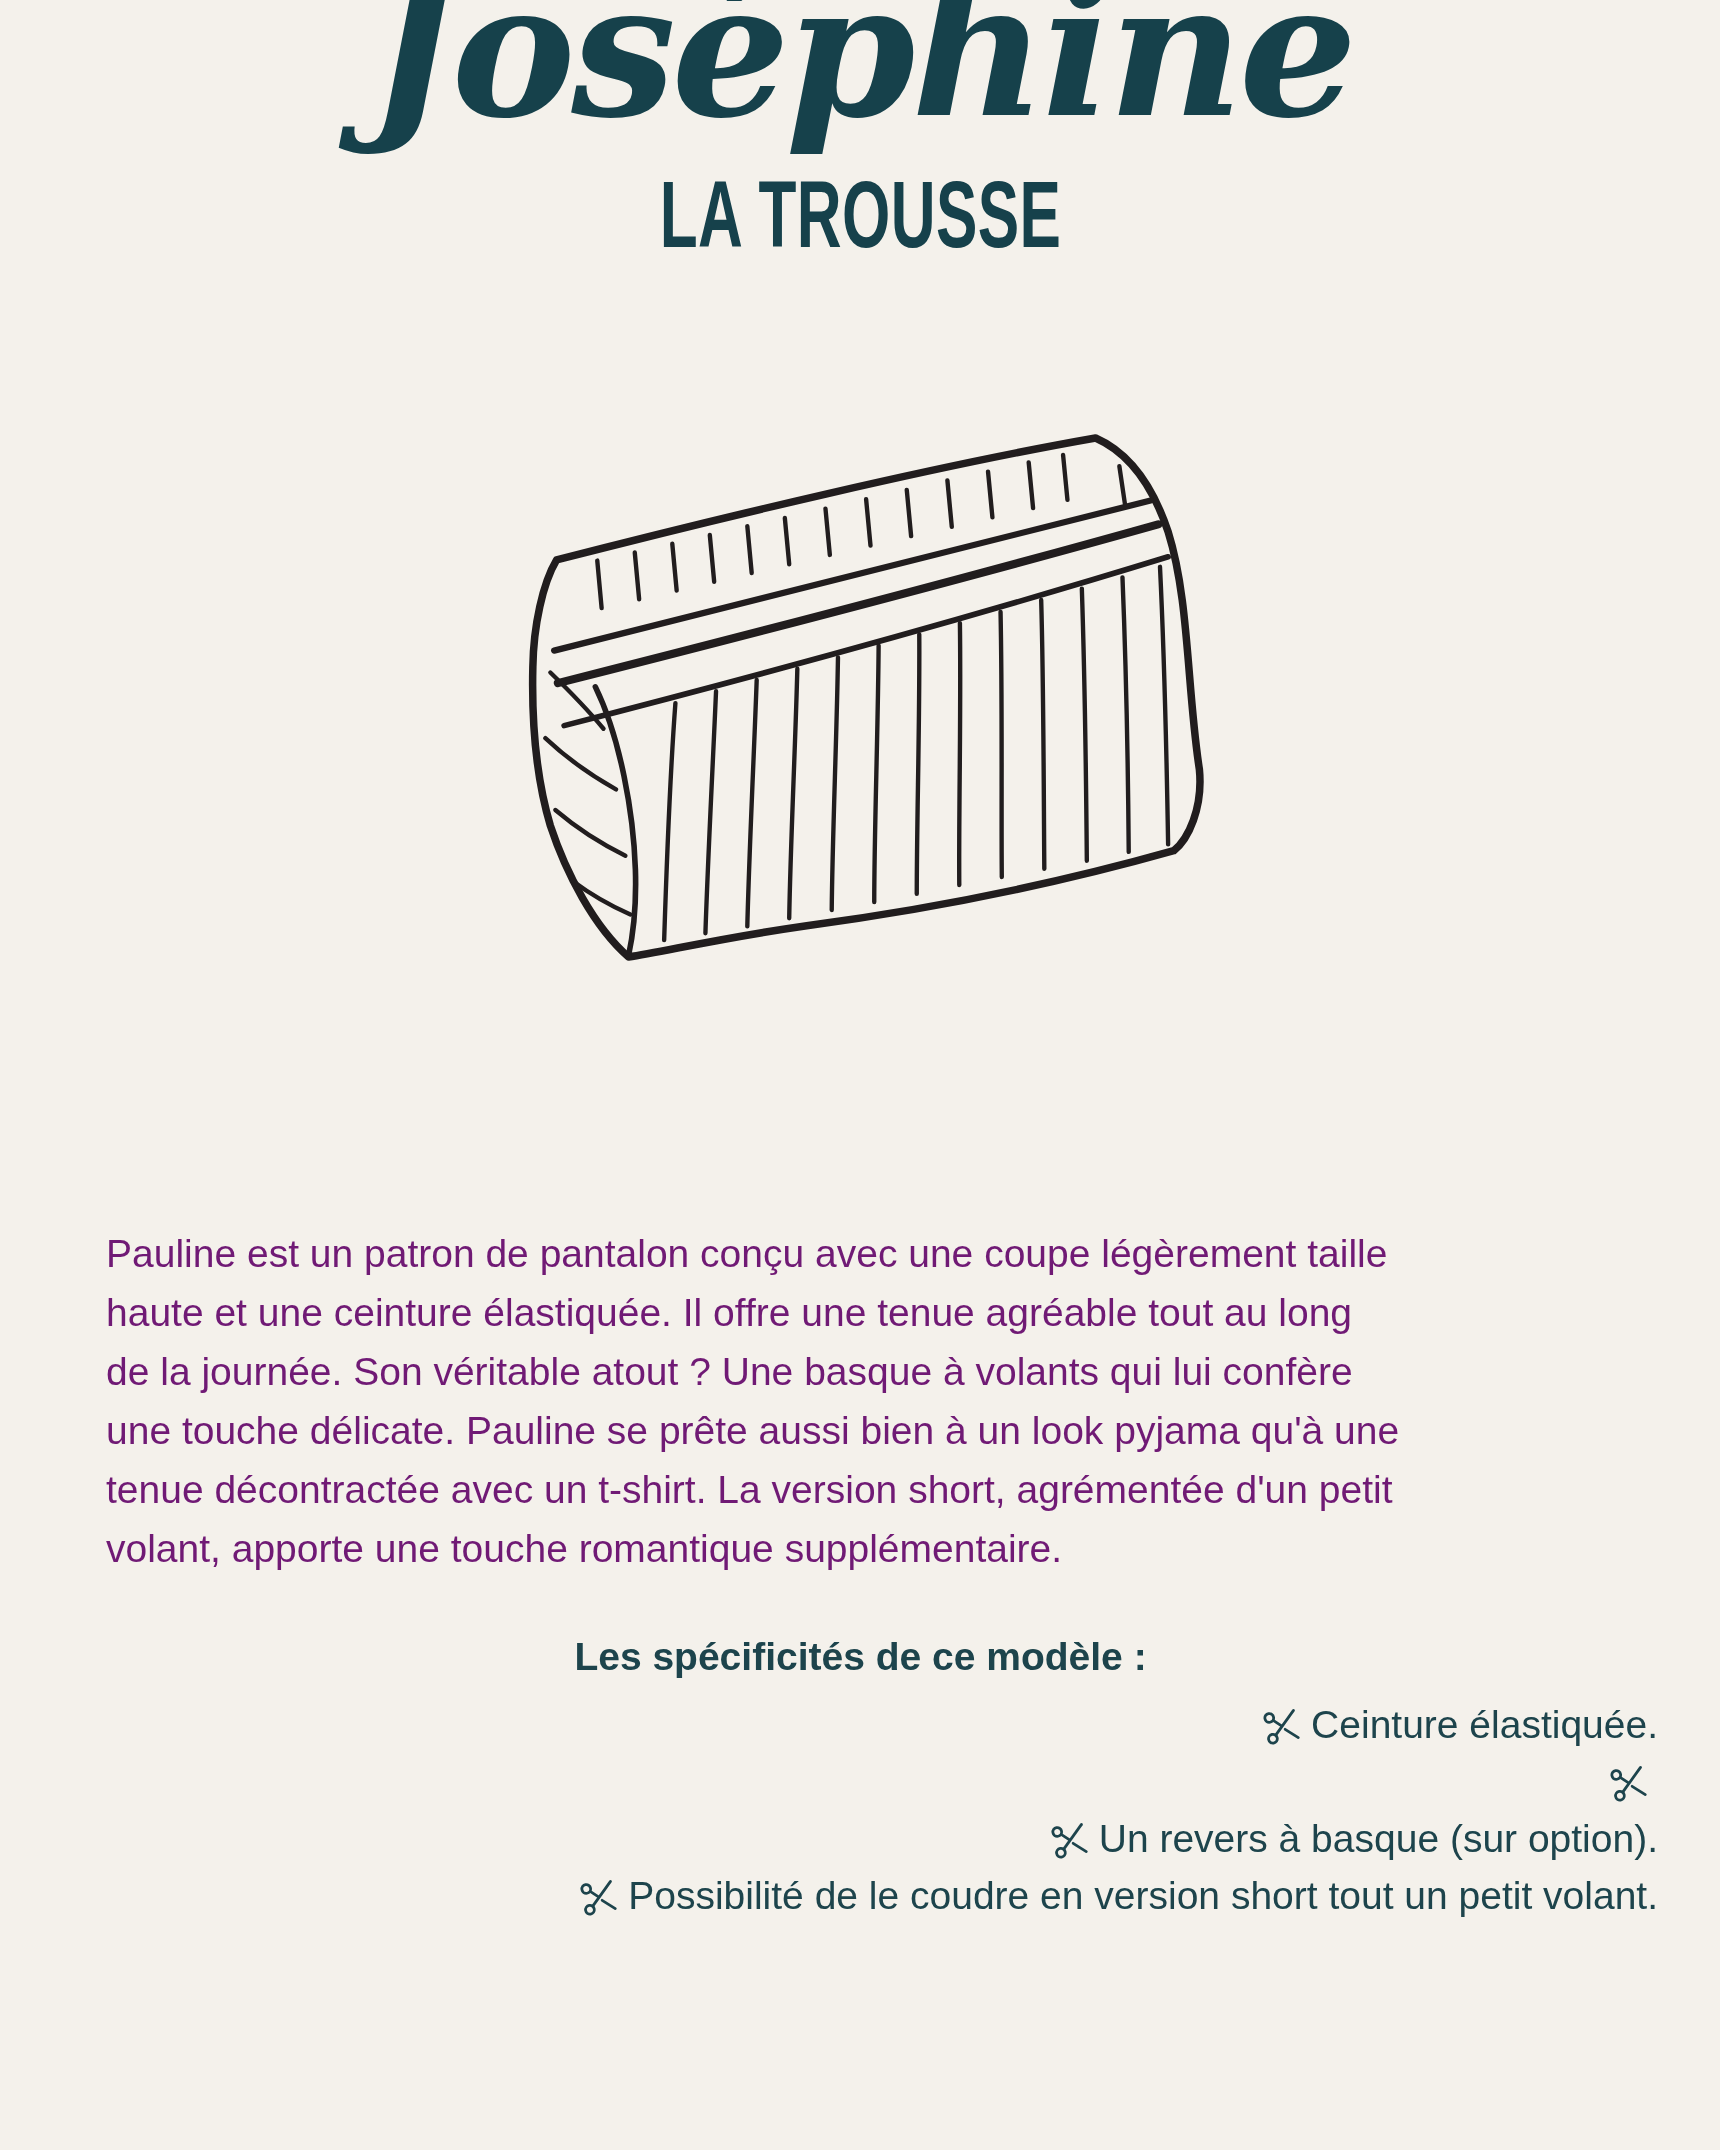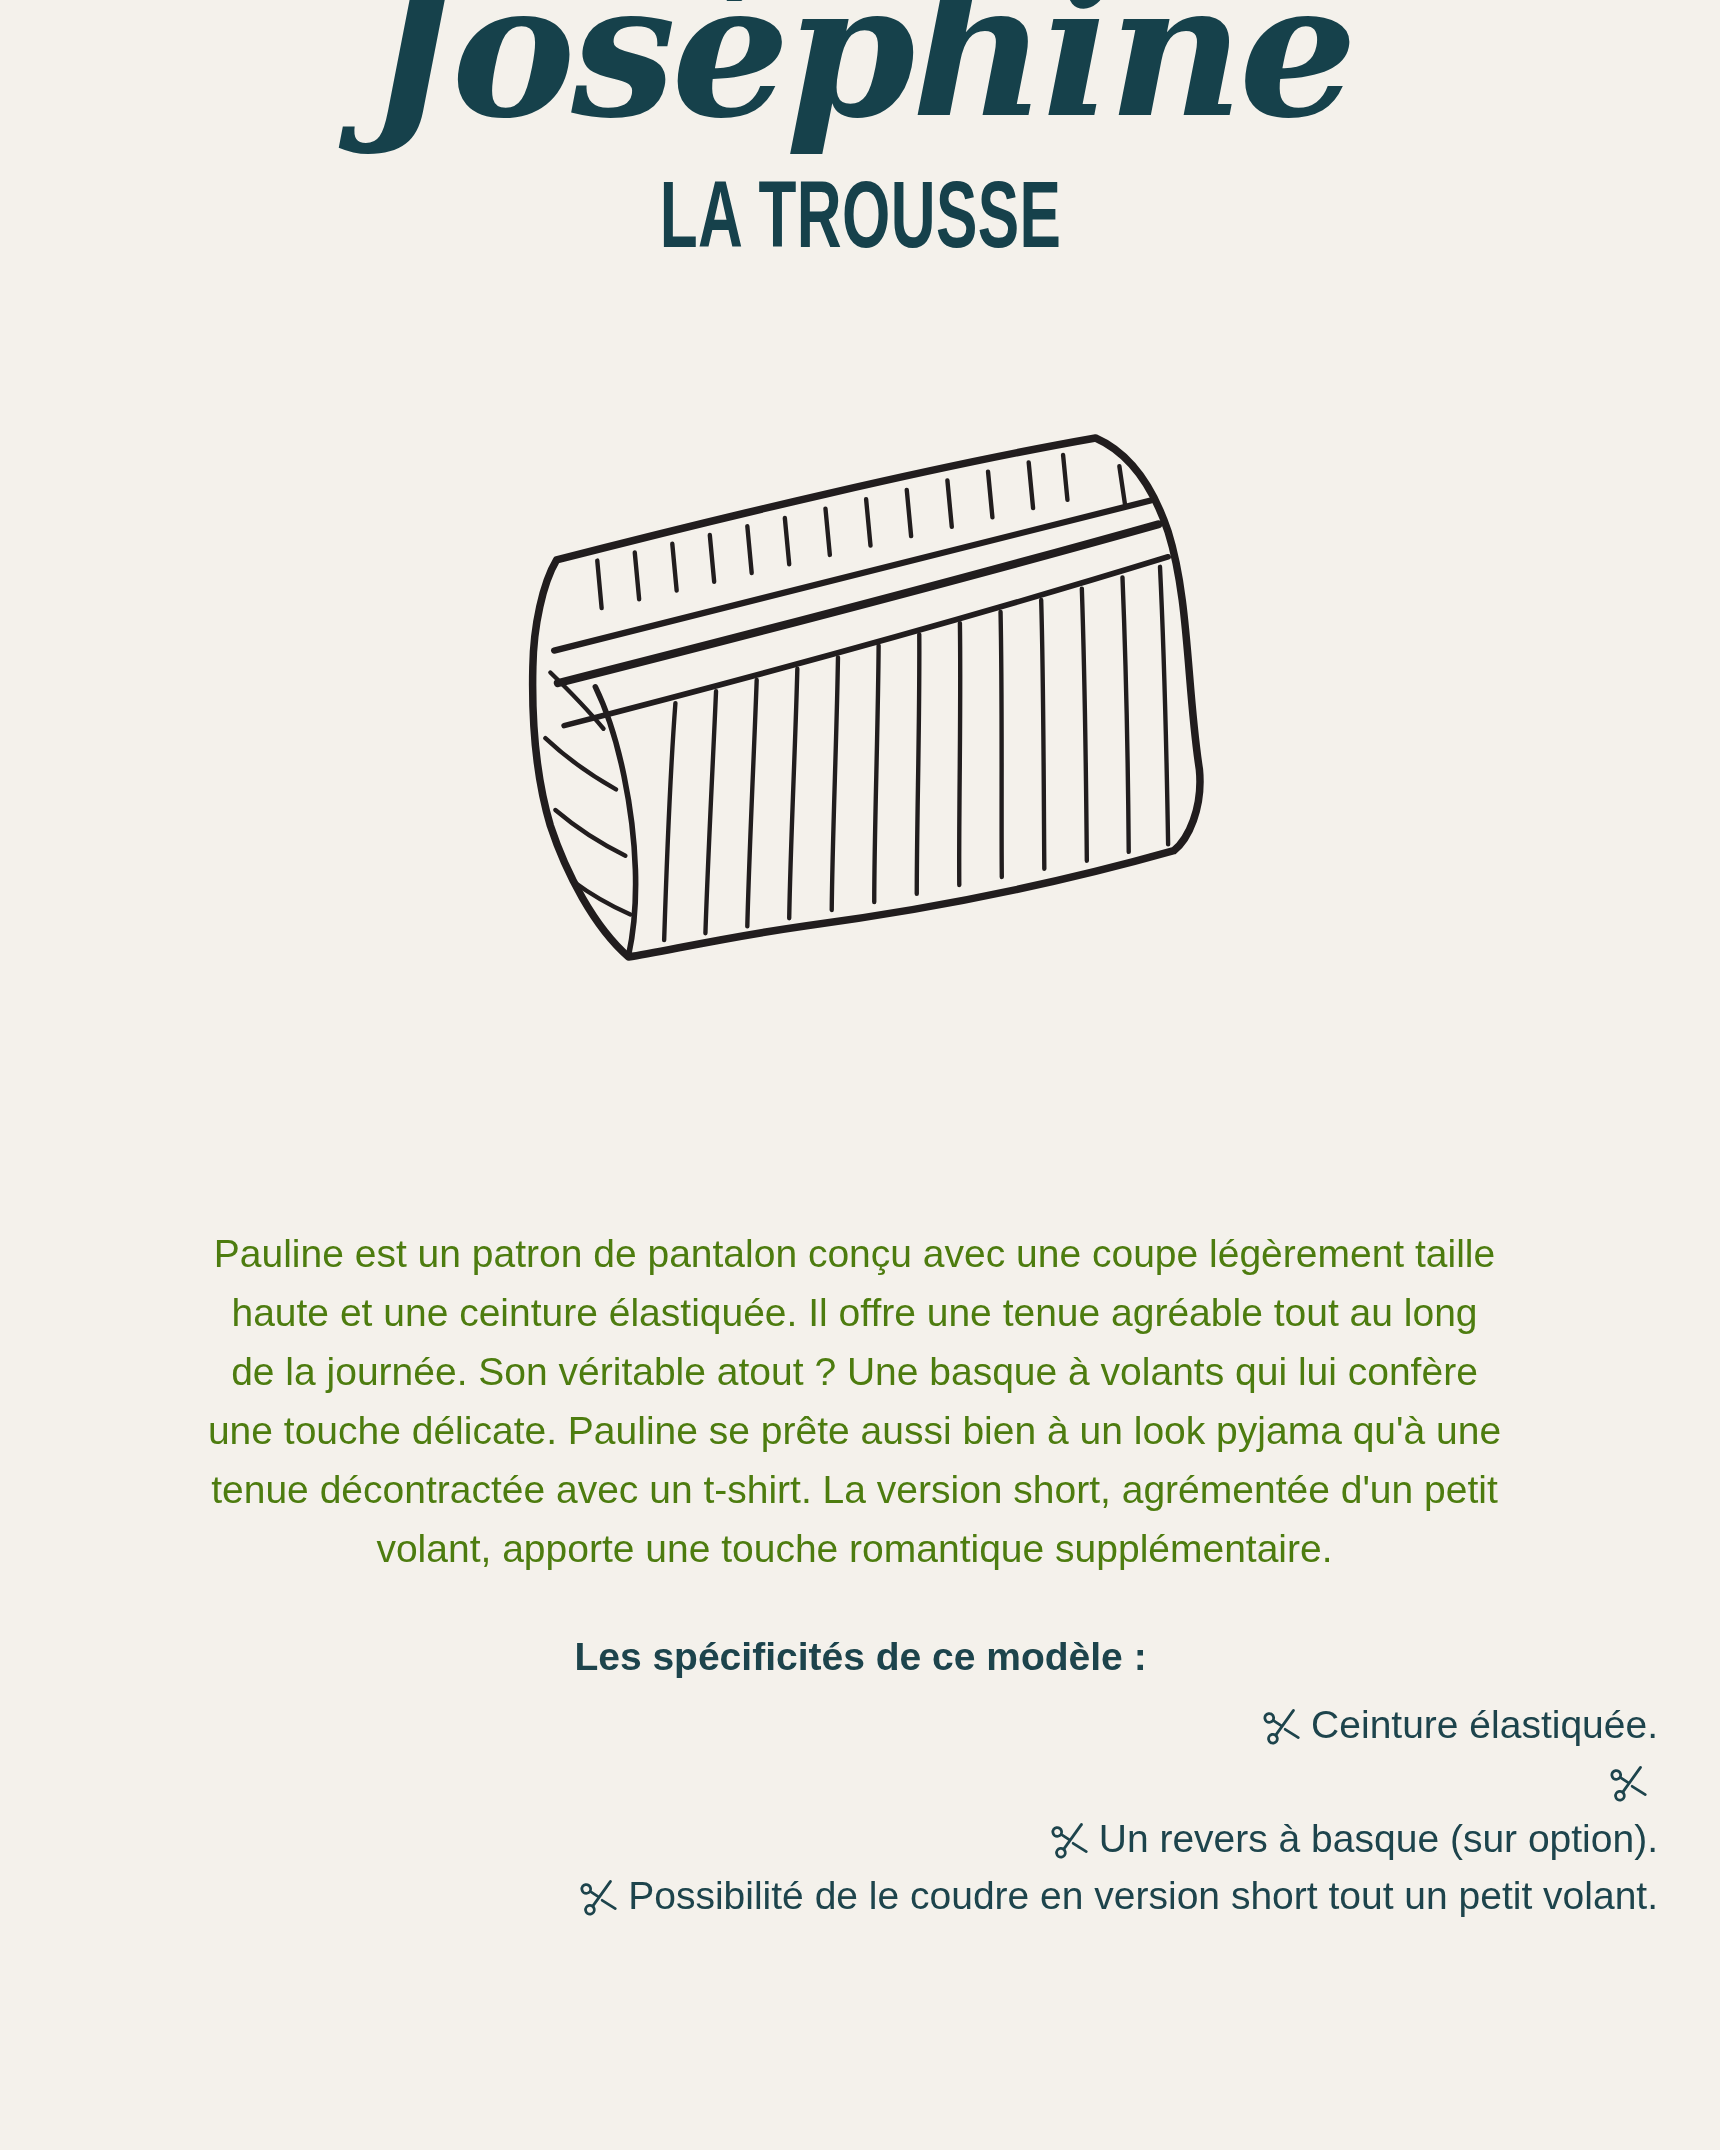--- a/index.html
+++ b/index.html
@@ -40,24 +40,24 @@
   .illustration{
     position:absolute;left:524px;top:423px;
     width:728px;height:584px;
   }
   .illustration svg{width:100%;height:100%;display:block;}
   .pouch-stroke{fill:none;stroke:#211d1e;stroke-linecap:round;stroke-linejoin:round;}
 
   
   .description{
     position:absolute;top:1224px;left:106px;right:118px;
-    text-align:center;
+    text-align:left;
     font-size:39px;line-height:59px;
     font-weight:400;
-    color:#4d7c0f;
+    color:#701a75;
     white-space:pre-line;
     letter-spacing:0px;
   }
 
   
   .specs-heading{
     position:absolute;top:1633px;left:0;right:0;
     text-align:center;
     font-weight:700;
     font-size:39px;line-height:48px;

